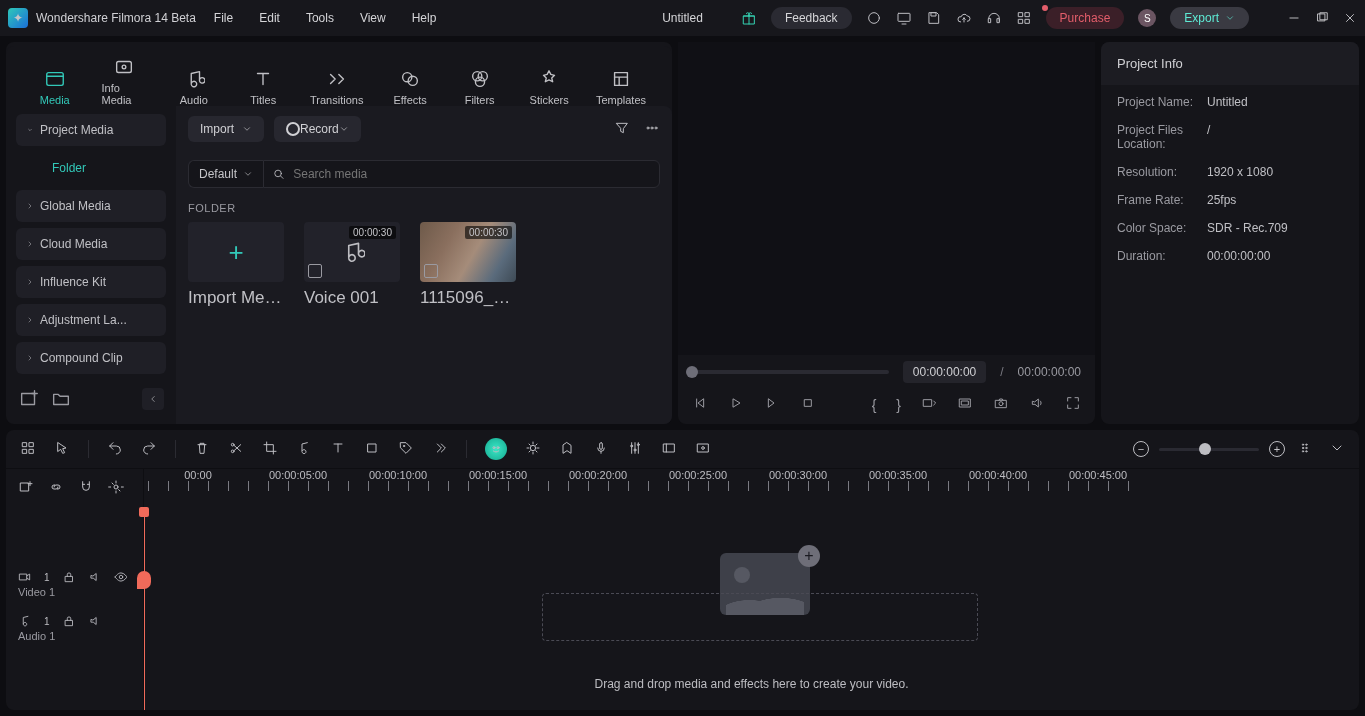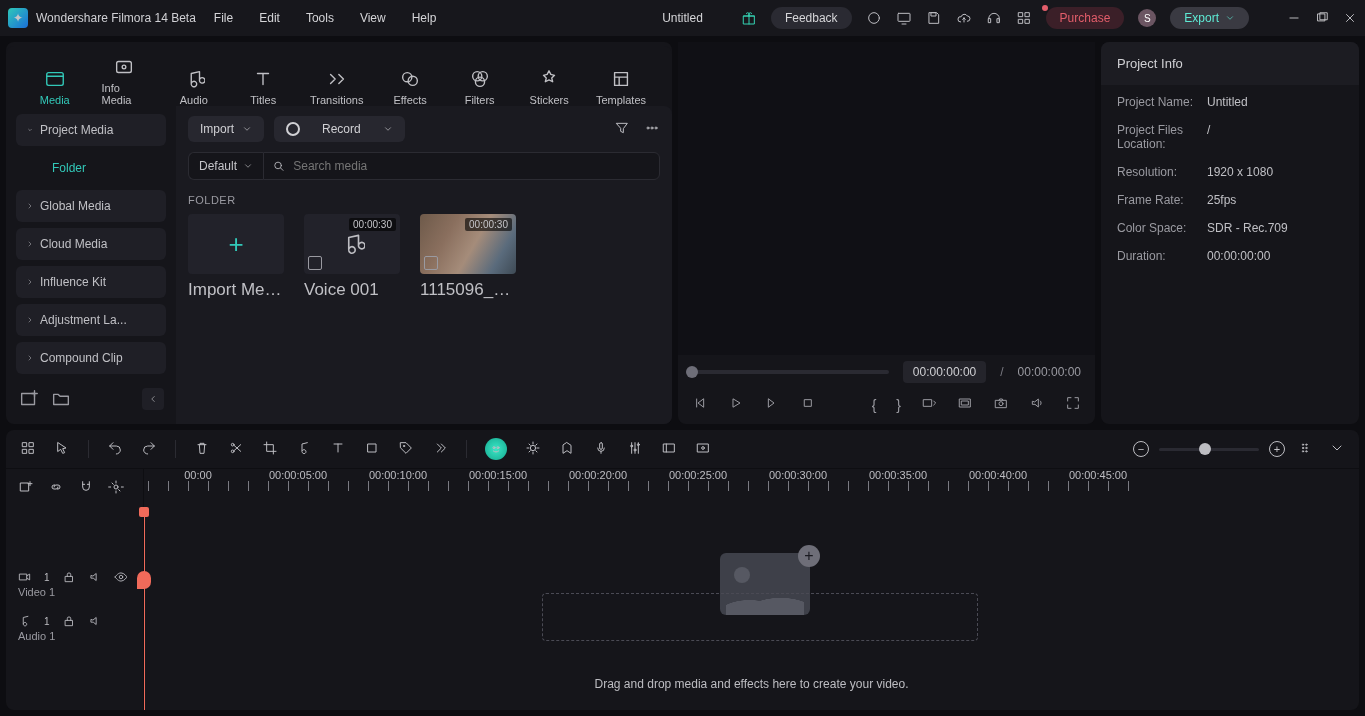--- a/index.html
+++ b/index.html
@@ -40,23 +40,23 @@
   .sn-item .chev{ width:8px;height:8px;}
   .sn-item.child { background:transparent; padding-left:36px; color:#32c8b8;}
   .sn-bottom { margin-top:auto; display:flex; align-items:center; gap:10px; padding:6px 2px;}
   .sn-bottom .sq { width:22px;height:22px; display:flex;align-items:center;justify-content:center;color:#9a9aa1;}
   .sn-bottom .collapse { margin-left:auto; width:22px;height:22px;background:#1f1f26;border-radius:4px; display:flex;align-items:center;justify-content:center;}
 
   .media-main { flex:1; background:#1a1a20; border-radius:0 8px 8px 0; padding:10px 12px; display:flex; flex-direction:column;}
   .mm-top { display:flex; align-items:center; gap:10px;}
   .btn-dd { background:#27272f; border-radius:6px; padding:6px 12px; display:flex; align-items:center; gap:8px; color:#d0d0d4; cursor:pointer;}
   .btn-dd.rec::before{content:"";width:10px;height:10px;border:2px solid #d0d0d4;border-radius:50%;display:inline-block;position:relative;}
-  .btn-dd.rec{gap:22px;}
+  .btn-dd.rec{gap:0;}
   .iconbtn { margin-left:auto; display:flex; gap:14px; color:#bdbdc2;}
-  .mm-row2 { display:flex; align-items:flex-start; margin-top:10px; background:transparent;}
+  .mm-row2 { display:flex; align-items:flex-start; margin-top:18px; background:transparent;}
   .dd-default{ background:#15151a; border:1px solid #2b2b32; border-radius:6px 0 0 6px; padding:6px 10px; display:flex;align-items:center;gap:6px; border-right:none;}
   .searchwrap { flex:1; display:flex; align-items:center; border:1px solid #2b2b32; border-radius:0 6px 6px 0; padding:6px 8px; gap:8px; background:#15151a; border-left:1px solid #2b2b32;}
   .searchwrap input { background:transparent;border:none;color:#c0c0c5; outline:none; width:100%; font-size:12px;}
   .folder-label{ color:#9a9aa1; margin:14px 0 8px; letter-spacing:.5px; font-size:11px;}
   .thumbs { display:flex; gap:20px;}
   .thumb { width:96px; display:flex; flex-direction:column; gap:6px; cursor:pointer;}
   .thumb .box { height:60px; background:#22222a; border-radius:4px; display:flex; align-items:center; justify-content:center; position:relative; overflow:hidden;text-align:right;}
   .thumb .box .dur { position:absolute; top:4px; right:4px; background:rgba(0,0,0,.6); font-size:10px; padding:1px 4px; border-radius:2px;}
   .thumb .box .decor { position:absolute; left:4px; bottom:4px; width:14px; height:14px; border:1px solid #9a9aa1; border-radius:2px;}
   .thumb .plus { color:#32c8b8; font-size:26px; font-weight:300; }

